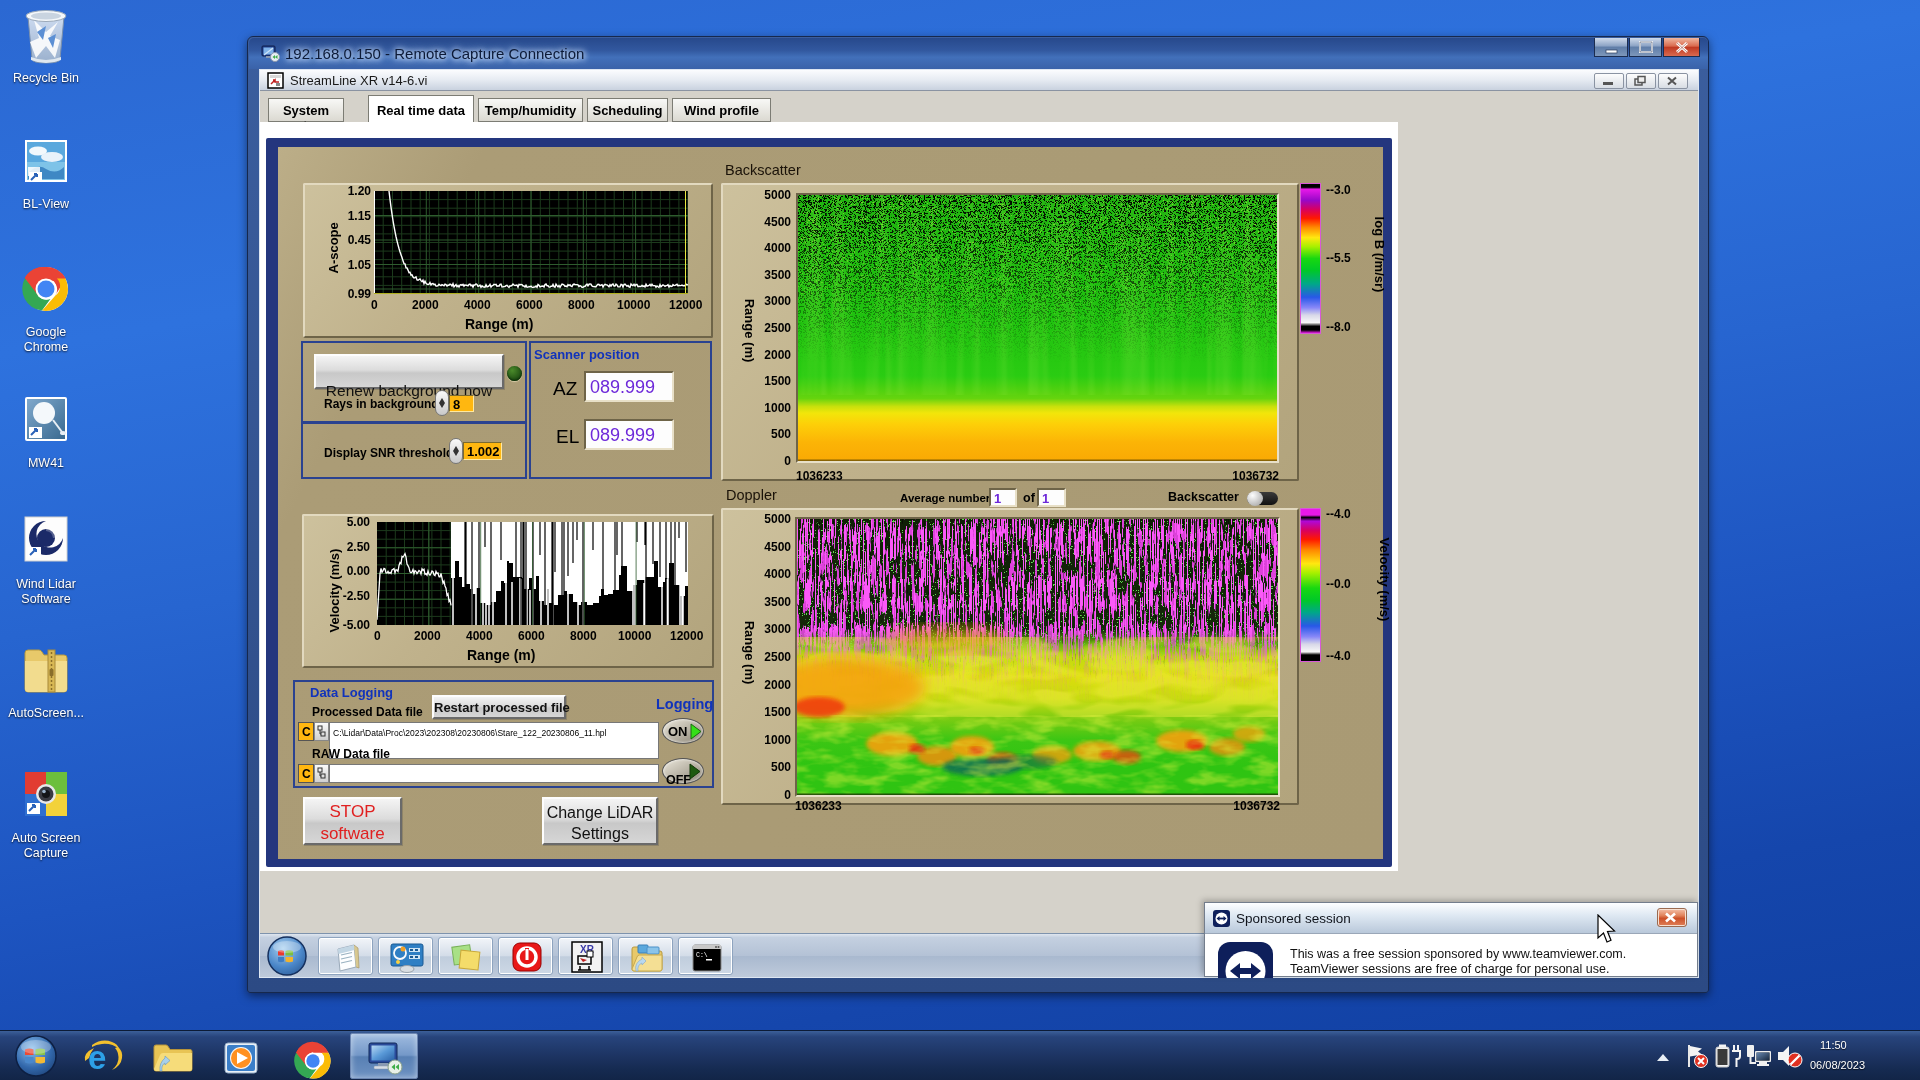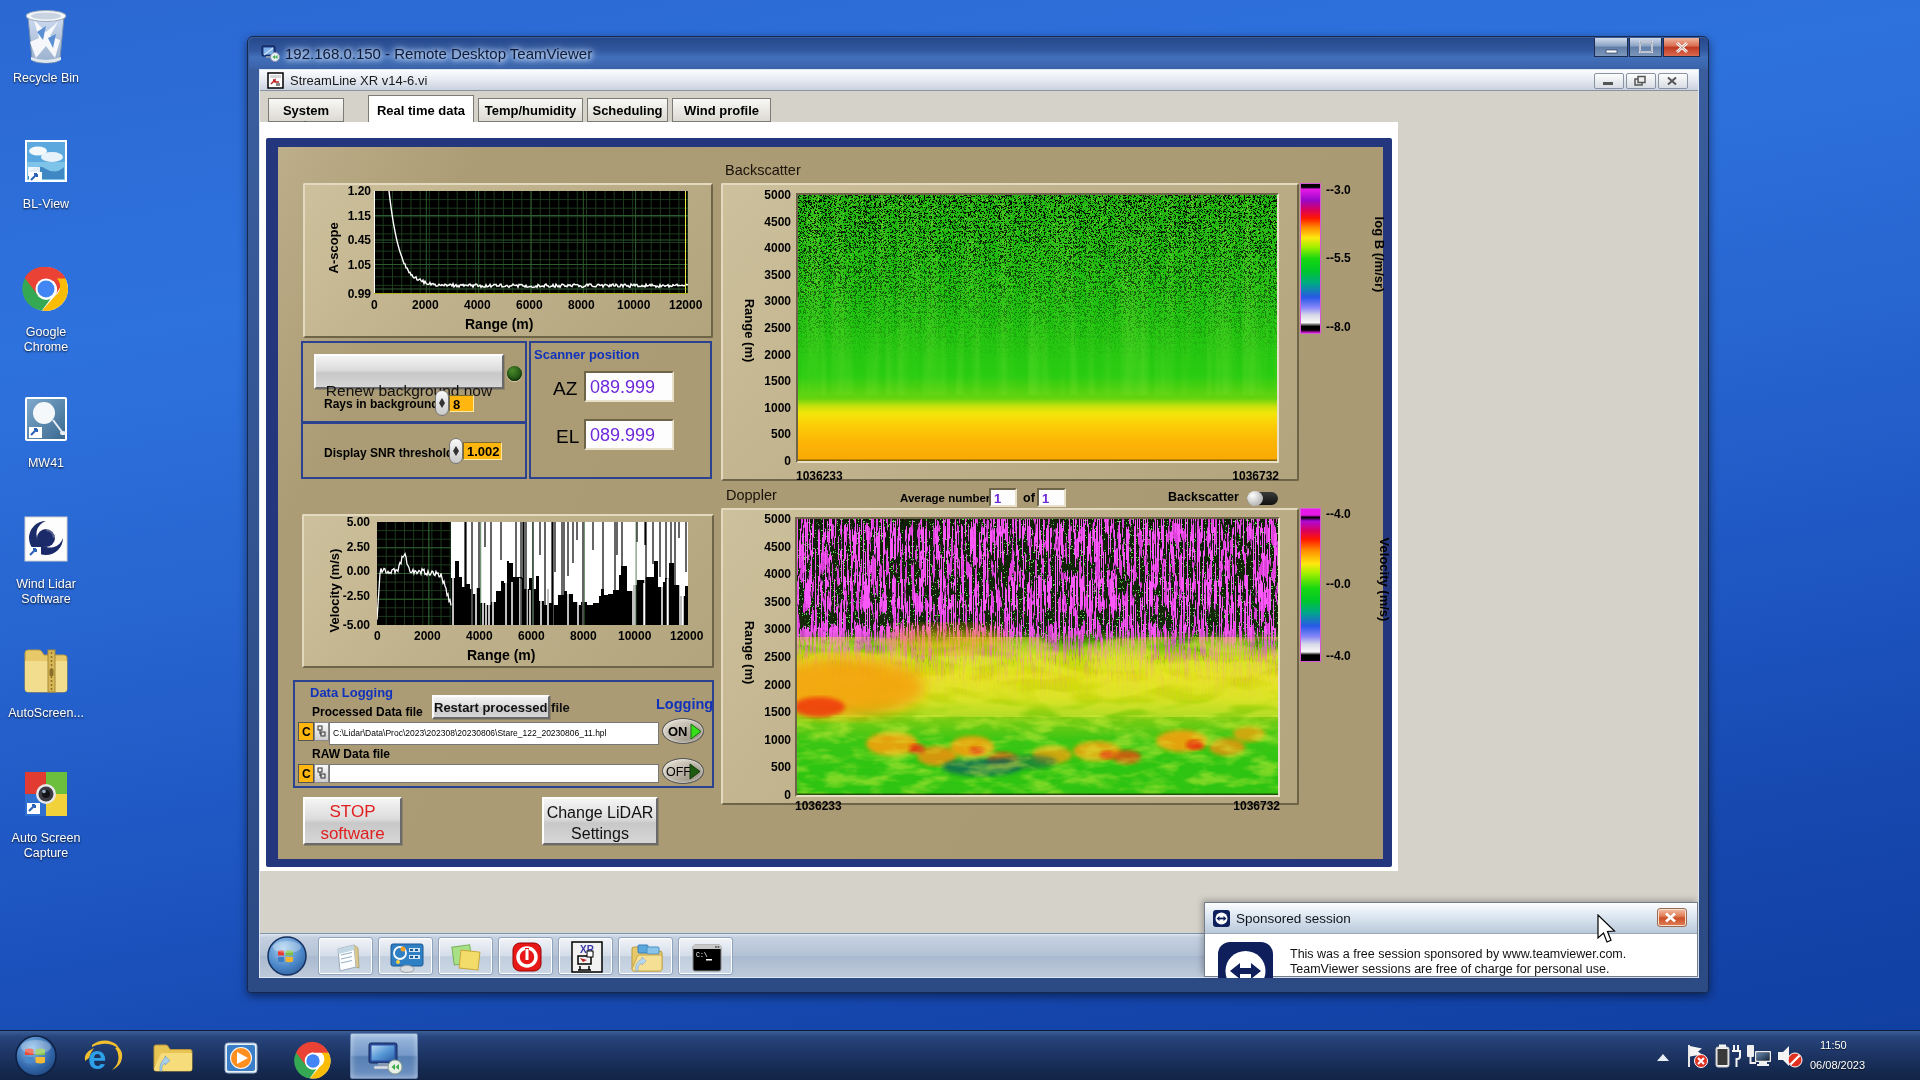--- a/index.html
+++ b/index.html
@@ -169,21 +169,21 @@
 <div id="rdp">
  <div id="rdptitle">
   <svg class="abs" style="left:12px;top:6px" width="20" height="20" viewBox="0 0 20 20">
    <rect x="1" y="2" width="13" height="10" rx="1" fill="#1f3f8f" stroke="#0e1e4a"></rect>
    <rect x="2.5" y="3.5" width="10" height="7" fill="#7fb2e8"></rect>
    <path d="M3 11 L12 4" stroke="#cfe4f8" stroke-width="1.2"></path>
    <rect x="5" y="12" width="5" height="2" fill="#8a97ad"></rect>
    <circle cx="14" cy="13" r="4.5" fill="#e8eef5" stroke="#8a97ad"></circle>
    <path d="M11.5 13 L14 11 L14 15 Z M14 13 L16.5 11 L16.5 15 Z" fill="#3fae49"></path>
   </svg>
-  <div class="txt">192.168.0.150 - Remote Desktop TeamViewer</div>
+  <div class="txt">192.168.0.150 - Remote Capture Connection</div>
   <div id="rdpbtns">
    <div class="rbtn" style="left:0;width:34px"><svg width="34" height="19">
               <rect x="11" y="12" width="11" height="3" fill="#fff" stroke="#2a3a5a" stroke-width=".7"></rect>
             </svg></div>
    <div class="rbtn" style="left:35px;width:33px"><svg width="33" height="19">
               <rect x="10" y="4" width="12" height="10" fill="none" stroke="#fff" stroke-width="2"></rect>
               <rect x="10" y="4" width="12" height="10" fill="none" stroke="#2a3a5a" stroke-width=".6"></rect>
             </svg></div>
    <div class="rbtn close" style="left:69px;width:37px"><svg width="37" height="19">
               <path d="M13 5 L23 14 M23 5 L13 14" stroke="#fff" stroke-width="3"></path>
@@ -615,45 +615,45 @@
  <div class="albl" style="left:214px;top:113px">6000</div>
  <div class="albl" style="left:266px;top:113px">8000</div>
  <div class="albl" style="left:314px;top:113px">10000</div>
  <div class="albl" style="left:366px;top:113px">12000</div>
  <div class="albl" style="left:163px;top:131px;font-size:14px">Range (m)</div>
 </div>
 
 <div class="bluebox" style="left:15px;top:533px;width:421px;height:108px"></div>
 <div class="bluelab" style="left:32px;top:538px">Data Logging</div>
 <div class="blab" style="left:34px;top:558px;font-size:12px">Processed Data file</div>
-<div class="btn3d" style="left:154px;top:548px;width:118px;height:24px;font-size:13px;font-weight:bold;padding-top:3px;white-space:nowrap">Restart processed file</div>
+<div class="btn3d" style="left:154px;top:548px;width:134px;height:24px;font-size:13px;font-weight:bold;padding-top:3px;white-space:nowrap">Restart processed file</div>
 <div class="bluelab" style="left:378px;top:549px;font-size:14.5px">Logging</div>
 <div class="abs" style="left:20px;top:575px;width:16px;height:19px;background:#ffb710;border:1px solid #555;font-size:12px;font-weight:bold;padding:2px 0 0 3px">C</div>
 <div class="abs" style="left:36px;top:575px;width:15px;height:19px;background:linear-gradient(#fafafa,#d0d0d0);border:1px solid #888"><svg width="13" height="17">
                 <rect x="3" y="3" width="4" height="4" fill="none" stroke="#333"></rect>
                 <rect x="6" y="9" width="4" height="4" fill="none" stroke="#333"></rect>
                 <path d="M5 7 L5 11 L6 11" stroke="#333" fill="none"></path>
               </svg></div>
-<div class="abs" style="left:51px;top:575px;width:330px;height:23px;background:#fff;border:1px solid #777;font-size:8.5px;color:#000;padding:5px 0 0 3px;white-space:nowrap;overflow:hidden">C:\Lidar\Data\Proc\2023\202308\20230806\Stare_122_20230806_11.hpl</div>
+<div class="abs" style="left:51px;top:575px;width:330px;height:37px;background:#fff;border:1px solid #777;font-size:8.5px;color:#000;padding:5px 0 0 3px;white-space:nowrap;overflow:hidden">C:\Lidar\Data\Proc\2023\202308\20230806\Stare_122_20230806_11.hpl</div>
 <div class="abs" style="left:384px;top:571px;width:42px;height:26px;border-radius:50%;background:linear-gradient(150deg,#ece8dc,#8a8374);border:1px solid #555;box-shadow:inset 0 0 3px #fff">
  <div class="abs" style="left:5px;top:5px;font-size:13px;font-weight:bold">ON</div>
  <svg class="abs" style="left:26px;top:3px" width="14" height="19">
                 <path d="M2 2 L12 9.5 L2 17 Z" fill="#35e018" stroke="#1a6a10"></path>
               </svg>
             </div>
 <div class="blab" style="left:34px;top:600px;font-size:12px">RAW Data file</div>
 <div class="abs" style="left:20px;top:617px;width:16px;height:19px;background:#ffb710;border:1px solid #555;font-size:12px;font-weight:bold;padding:2px 0 0 3px">C</div>
 <div class="abs" style="left:36px;top:617px;width:15px;height:19px;background:linear-gradient(#fafafa,#d0d0d0);border:1px solid #888"><svg width="13" height="17">
                 <rect x="3" y="3" width="4" height="4" fill="none" stroke="#333"></rect>
                 <rect x="6" y="9" width="4" height="4" fill="none" stroke="#333"></rect>
                 <path d="M5 7 L5 11 L6 11" stroke="#333" fill="none"></path>
               </svg></div>
 <div class="abs" style="left:51px;top:617px;width:330px;height:19px;background:#fff;border:1px solid #777"></div>
 <div class="abs" style="left:384px;top:611px;width:42px;height:26px;border-radius:50%;background:linear-gradient(150deg,#ece8dc,#8a8374);border:1px solid #555;box-shadow:inset 0 0 3px #fff">
- <div class="abs" style="left:3px;top:6px;font-size:12.5px;font-weight:normal">OFF</div>
+ <div class="abs" style="left:3px;top:14px;font-size:12.5px;font-weight:bold">OFF</div>
  <svg class="abs" style="left:25px;top:3px" width="14" height="19">
                 <path d="M2 2 L12 9.5 L2 17 Z" fill="#1e5a10" stroke="#123808"></path>
               </svg>
             </div>
 
 <div class="btn3d" style="left:25px;top:650px;width:99px;height:48px;font-size:17px;color:#e02020;line-height:22px;padding-top:2px">STOP<br>software</div>
 <div class="btn3d" style="left:264px;top:650px;width:116px;height:48px;font-size:16px;line-height:21px;padding-top:3px;white-space:nowrap">Change LiDAR<br>Settings</div>
   </div>
         </div>
 <div id="rtask">

